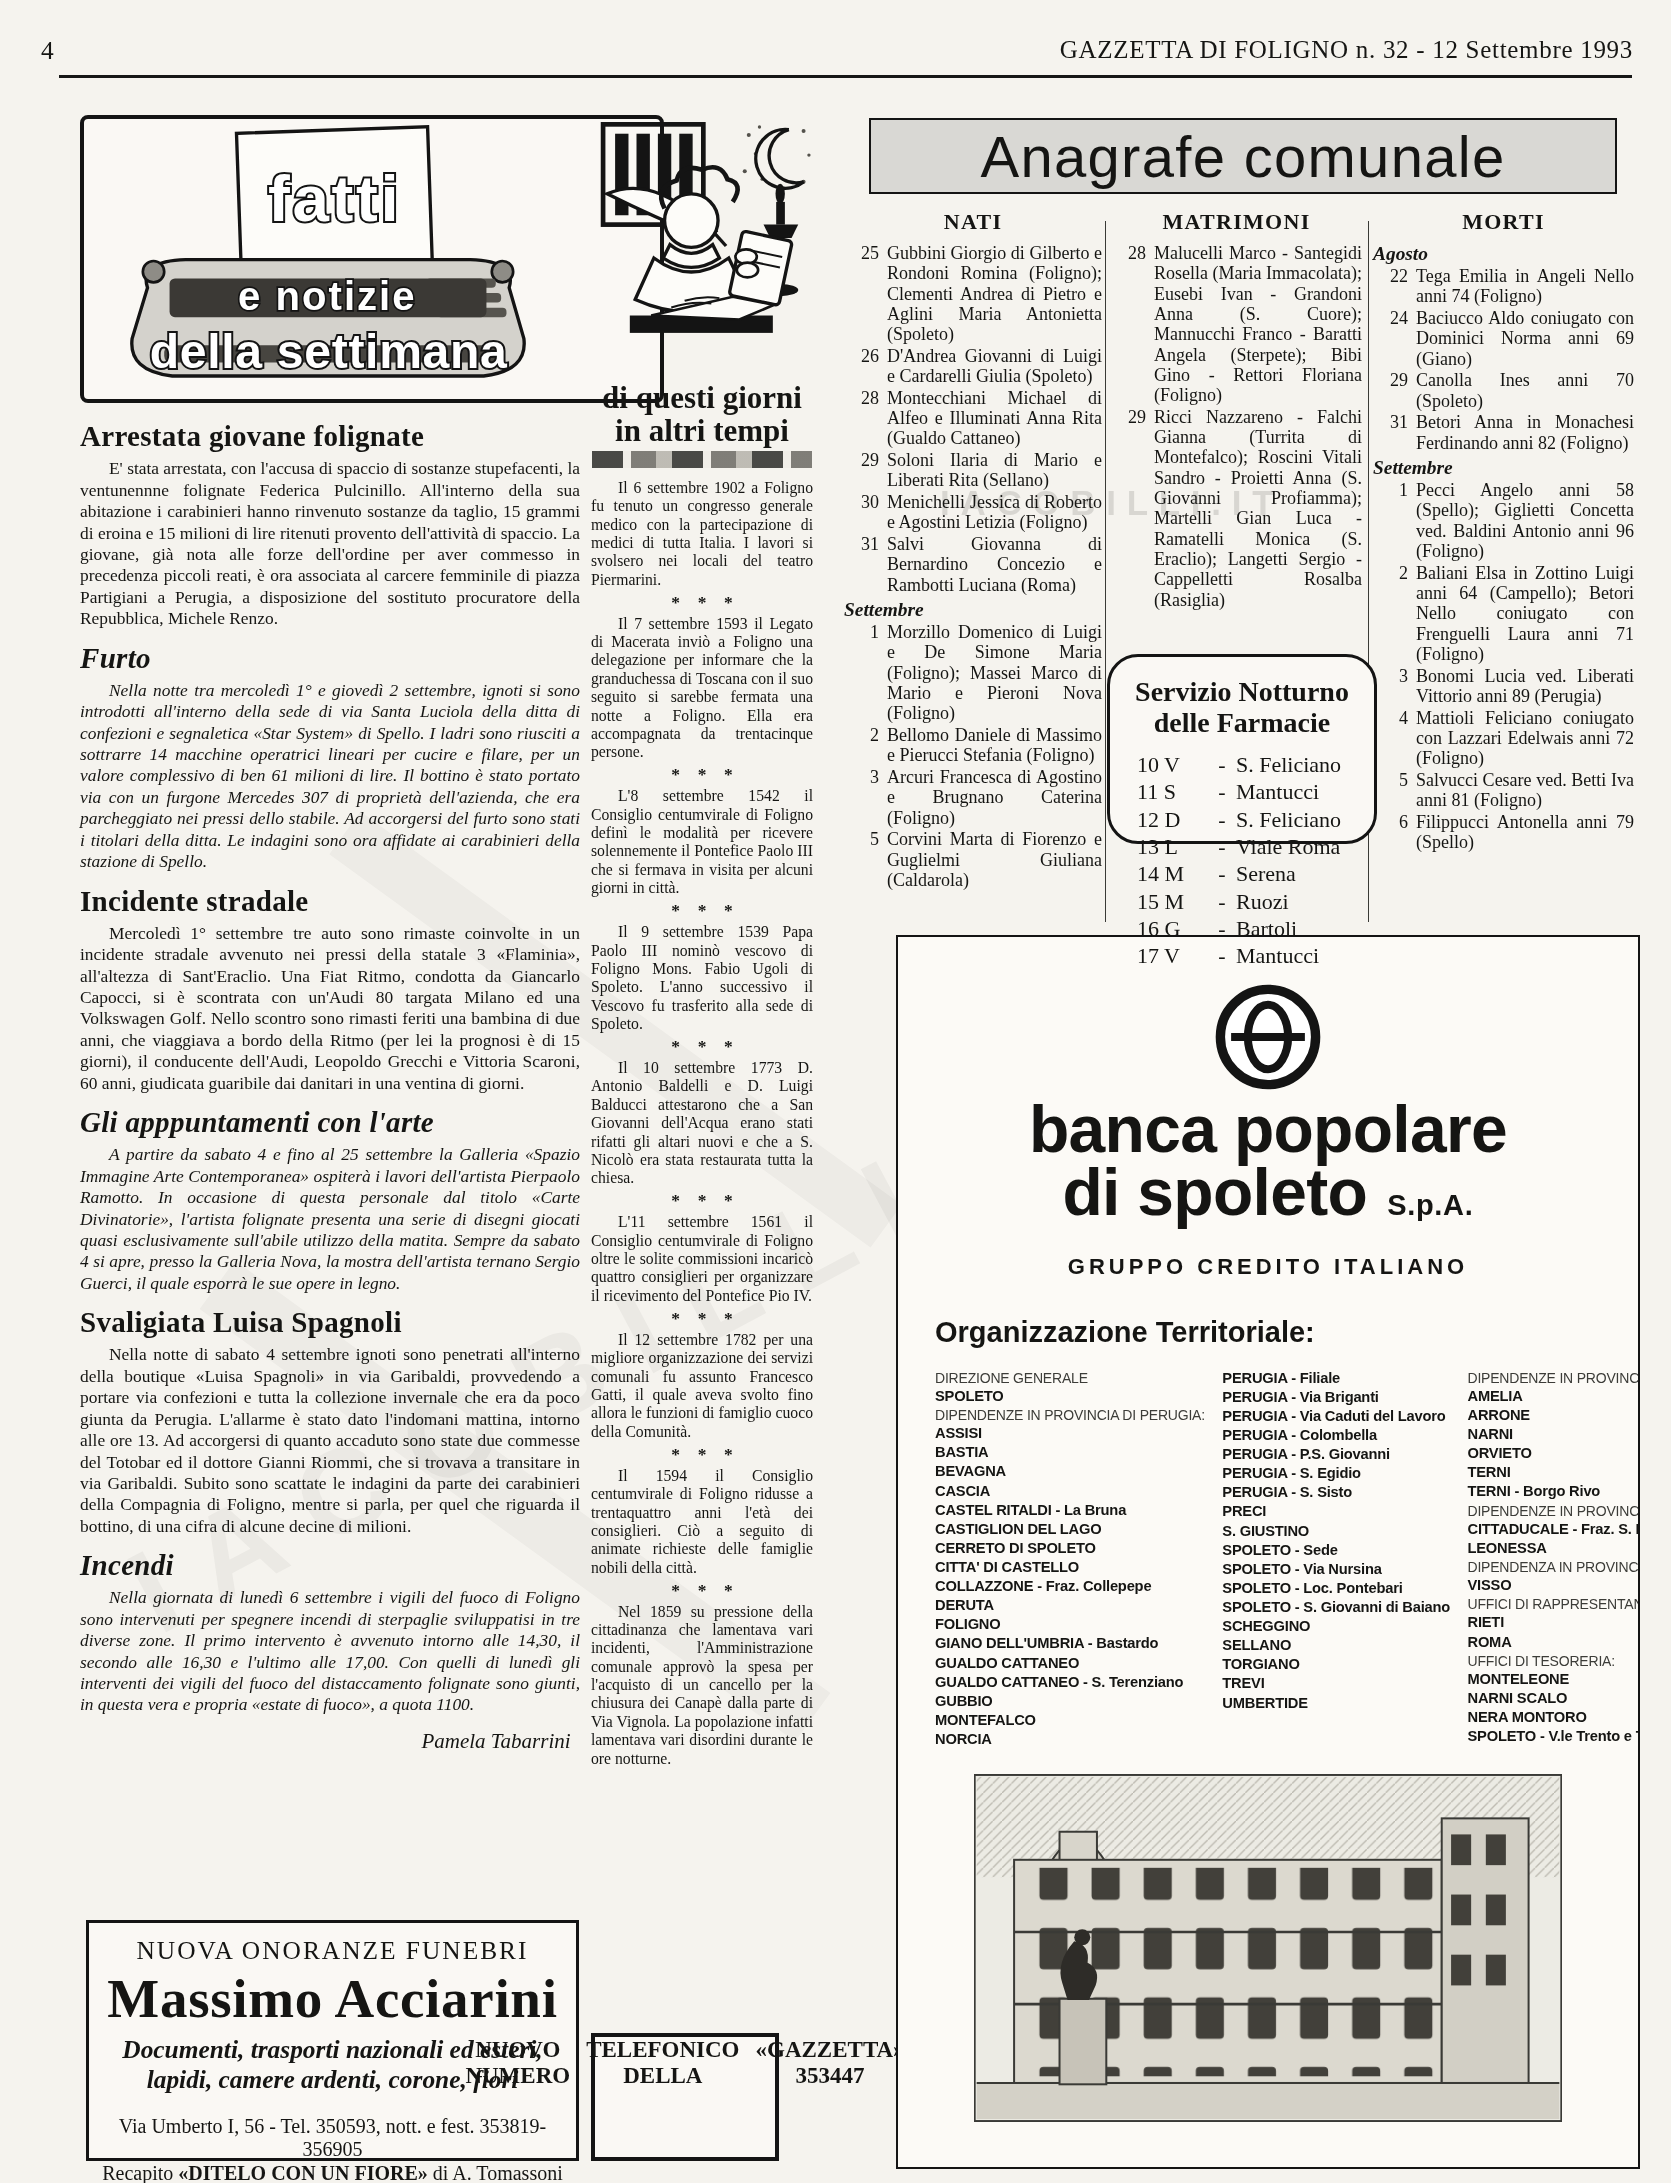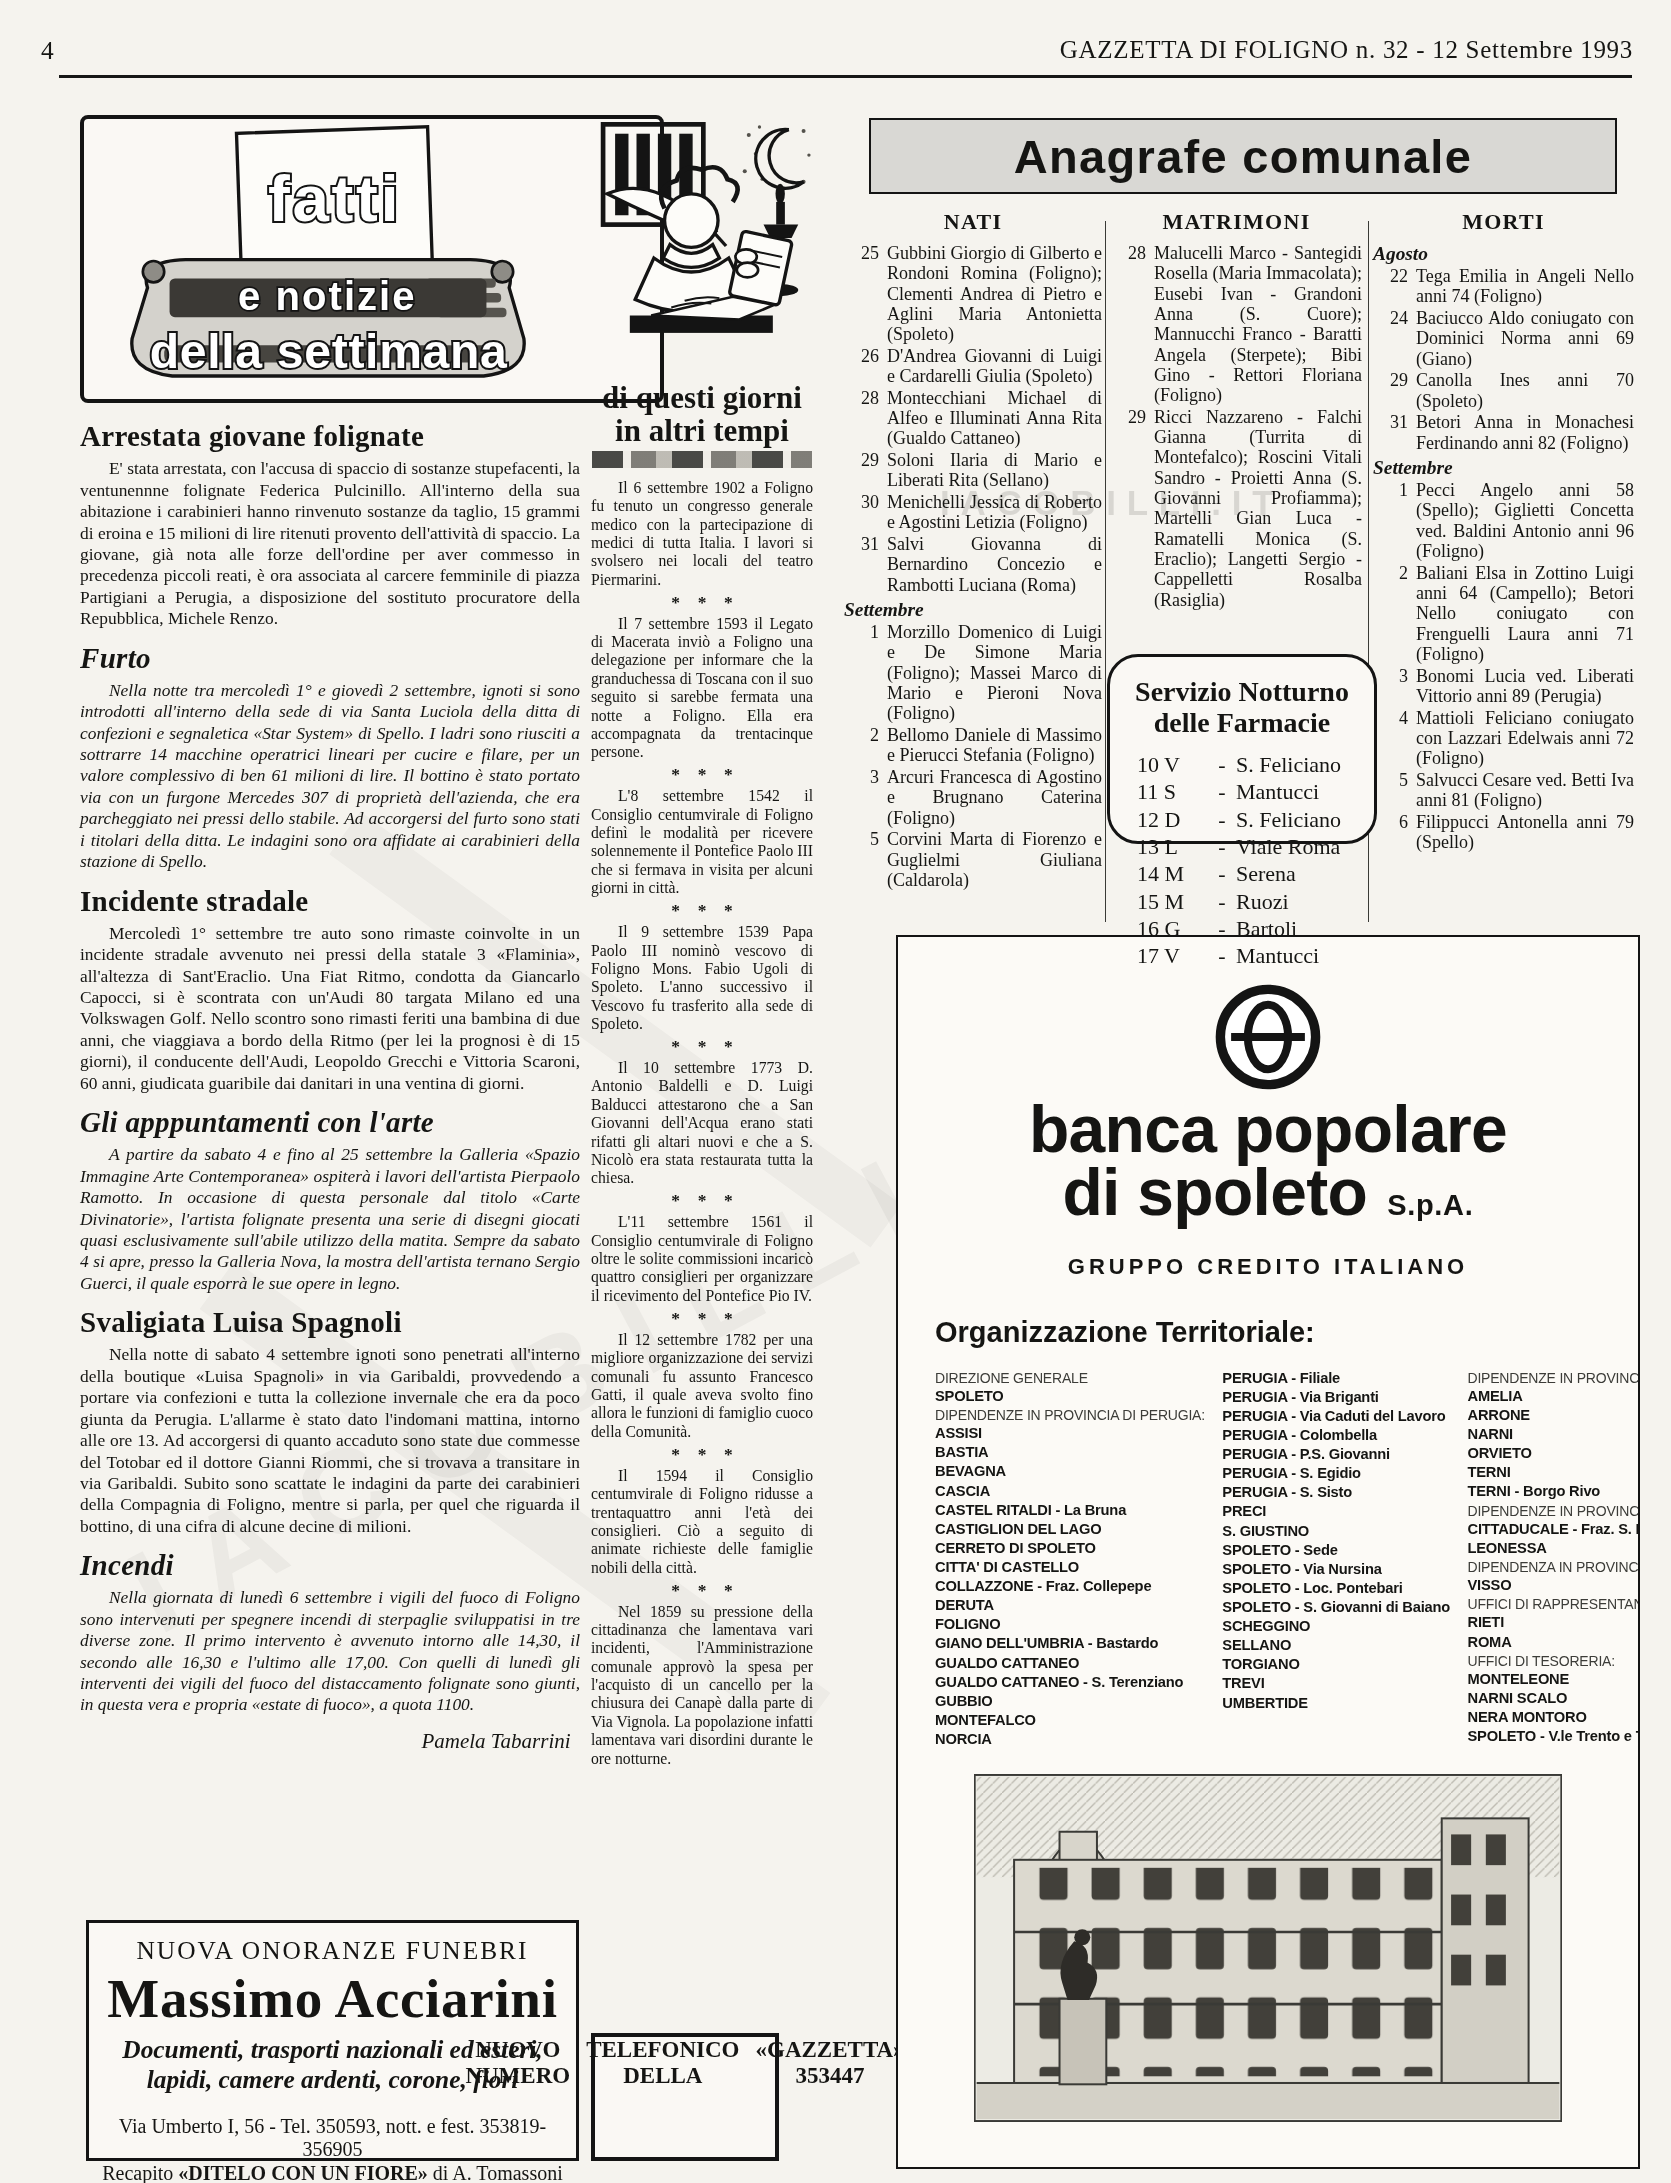--- a/index.html
+++ b/index.html
@@ -51,21 +51,21 @@
   #history-items p{margin:0;text-indent:27px;text-align:justify}
   .sep{text-align:center;font-size:17.4px;font-weight:bold;letter-spacing:6.7px;margin:2.7px 0;text-indent:6.7px}
   .phone-box{left:591px;top:2033px;width:188px;height:128px;border:4.7px solid #141414;
              box-sizing:border-box;background:#faf8f4;display:flex;flex-direction:row;
              justify-content:center;text-align:center;gap:16px}
   .phone-box div{font-size:23px;font-weight:bold}
 
   
   .anagrafe-head{left:869px;top:118px;width:748px;height:76px;background:#d9d8d4;
                  border:2px solid #141414;display:flex;align-items:center;justify-content:center;box-sizing:border-box}
-  .anagrafe-head span{font-family:"Liberation Sans",sans-serif;font-weight:bold;font-size:47px;letter-spacing:1.3px}
+  .anagrafe-head span{font-family:"Liberation Sans",sans-serif;font-weight:normal;font-size:58px;letter-spacing:1.3px}
   .reg{top:210px;font-size:18px;line-height:1.13}
   #reg-nati{left:844px;width:258px}
   #reg-matrimoni{left:1111px;width:251px}
   #reg-morti{left:1373px;width:261px}
   .reg h3{font-size:22px;text-align:center;margin:0 0 8px;letter-spacing:1.3px}
   .reg-row{display:flex;margin-bottom:1.3px}
   .reg-row .num{flex:0 0 35px;text-align:right;padding-right:8px}
   .reg-row .txt{flex:1;text-align:justify}
   .month{font-style:italic;font-weight:bold;font-size:19.4px;margin:4px 0 1.3px}
   .vdiv{top:221px;width:1.3px;height:701px;background:#3a3a36}

